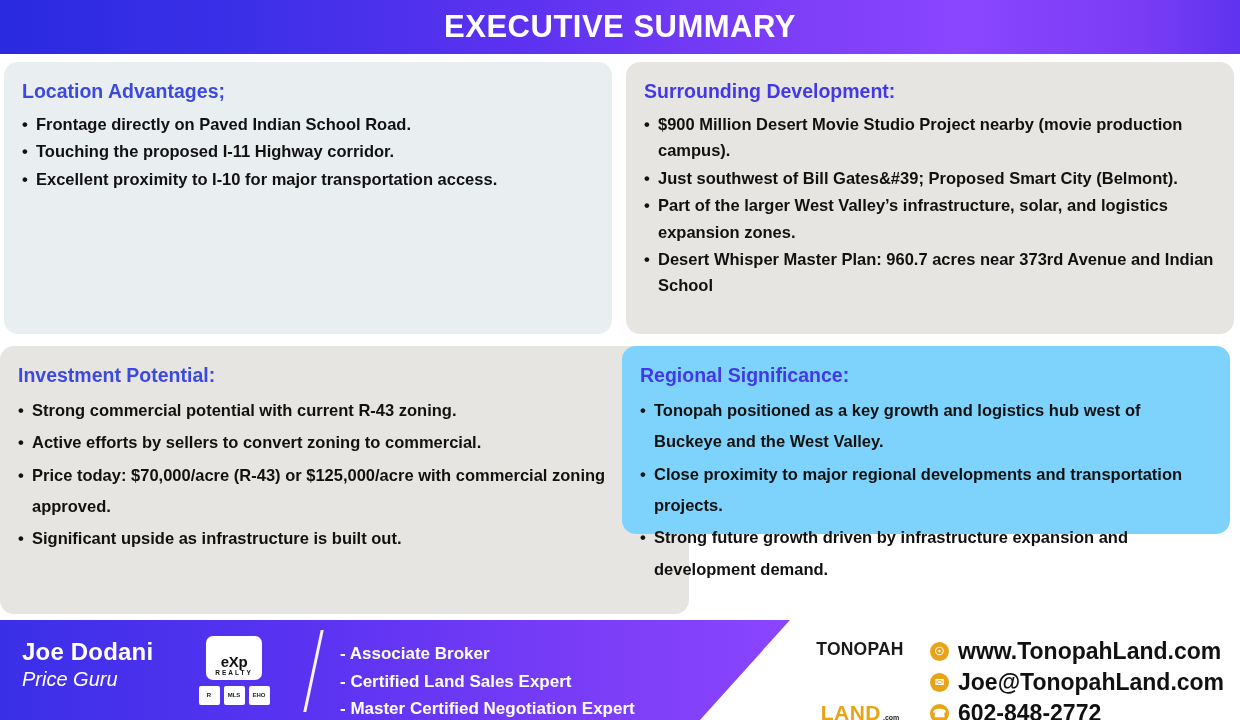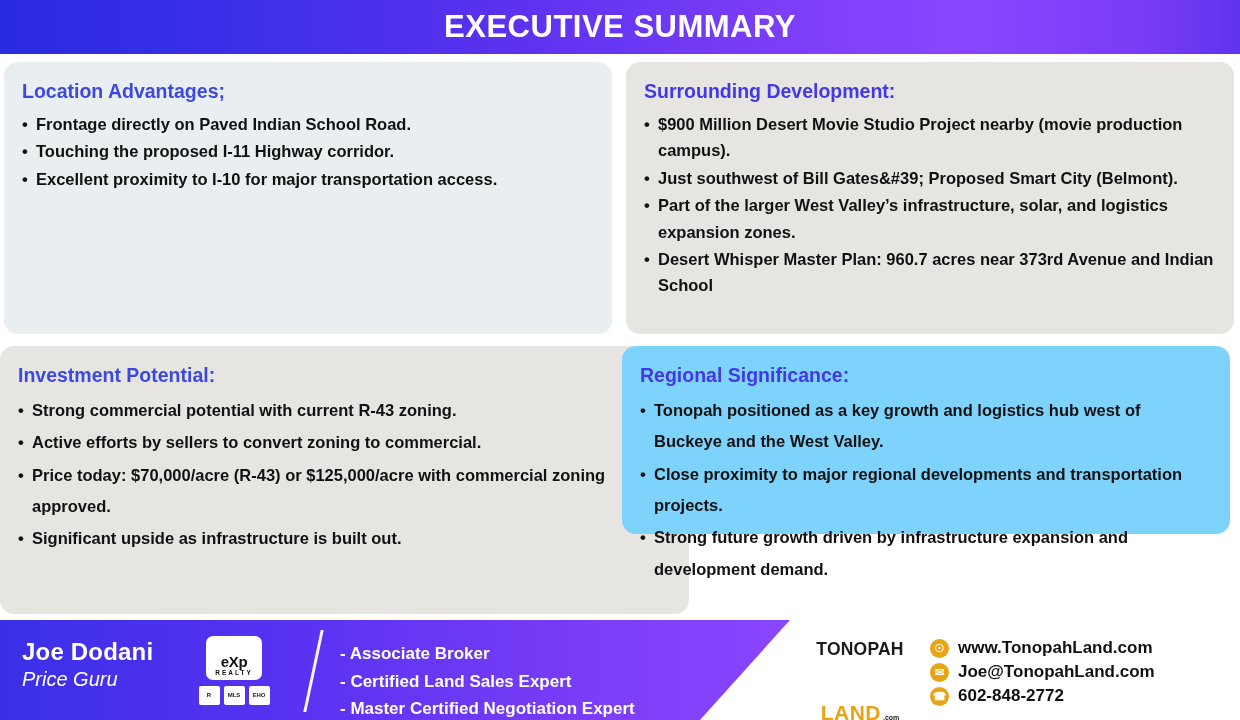--- a/index.html
+++ b/index.html
@@ -168,21 +168,21 @@
     display: flex; flex-direction: column; gap: 4px;
   }
   .contact-row { display: flex; align-items: center; gap: 9px; }
   .c-icon {
     width: 19px; height: 19px; border-radius: 50%;
     background: #e8a317;
     display: flex; align-items: center; justify-content: center;
     color: #ffffff; font-size: 11px; font-weight: bold;
     flex: 0 0 auto;
   }
-  .contact-text { font-size: 17px; font-weight: bold; color: #111111; white-space: nowrap; }
+  .contact-text { font-size: 23px; font-weight: bold; color: #111111; white-space: nowrap; }
 </style>
 </head>
 <body>
 
 <div class="page">
 
   <div class="header">
     <div class="header-title">EXECUTIVE SUMMARY</div>
   </div>
 

